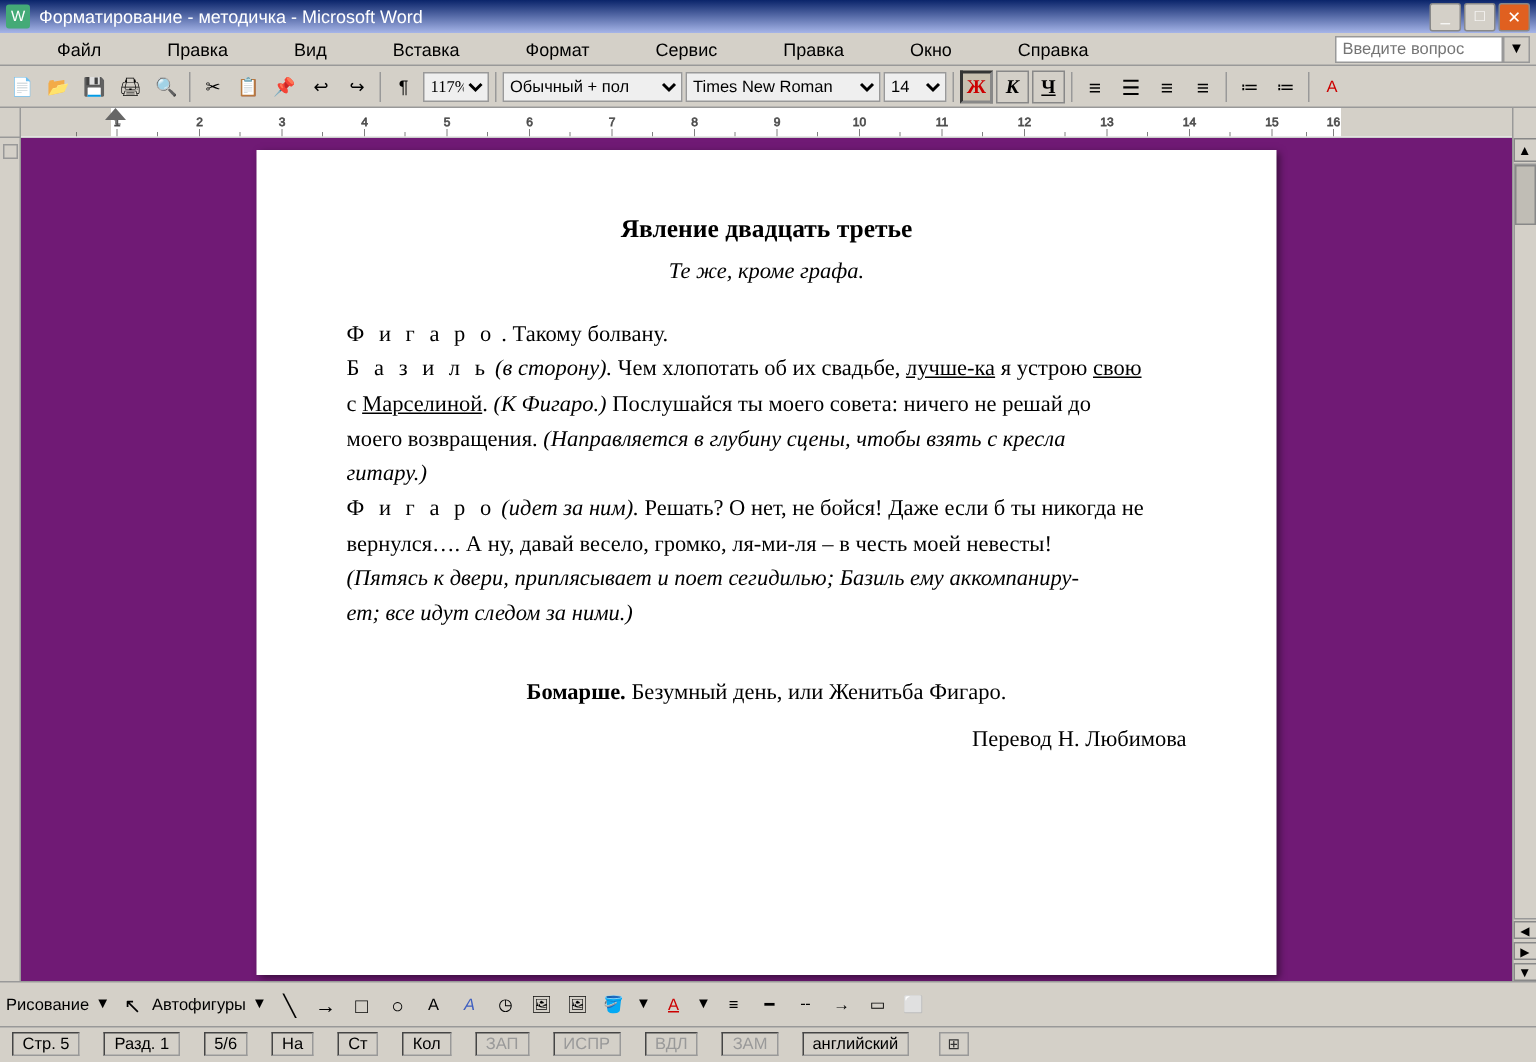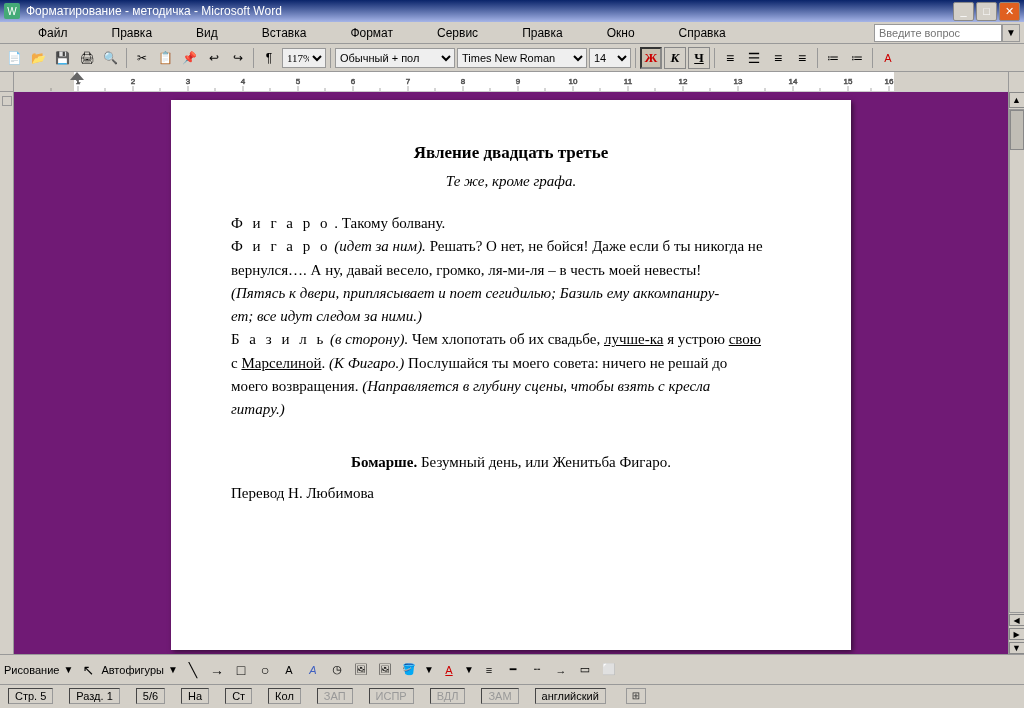--- a/index.html
+++ b/index.html
@@ -29,21 +29,21 @@
       display: flex;
       align-items: center;
       padding: 0 4px;
       gap: 2px;
       border-bottom: 1px solid #999;
       font-family: Arial, sans-serif;
       font-size: 12px;
     }
     .menu-item { padding: 2px 8px; cursor: pointer; margin-left: 26px; }
     .help-box { margin-left: auto; display: flex; align-items: center; }
-    .help-input { height: 18px; width: 128px; border: 1px solid #999; font-size: 11px; padding: 0 4px; font-family: Arial, sans-serif; color: #999; }
+    .help-input { height: 18px; width: 112px; border: 1px solid #999; font-size: 11px; padding: 0 4px; font-family: Arial, sans-serif; color: #999; }
     .help-arrow { width: 18px; height: 18px; border: 1px solid #999; background: #d4d0c8; display: flex; align-items: center; justify-content: center; font-size: 10px; cursor: pointer; }
 
     
     .toolbar1 {
       background: #d4d0c8;
       height: 28px;
       display: flex;
       align-items: center;
       padding: 2px 4px;
       gap: 2px;
@@ -153,21 +153,21 @@
 
     .attribution {
       margin-top: 30px;
       font-family: 'Times New Roman', Times, serif;
       font-size: 15px;
     }
     .attribution-bold {
       font-weight: bold;
     }
     .attribution-right {
-      text-align: left;
+      text-align: right;
       margin-top: 8px;
       font-family: 'Times New Roman', Times, serif;
       font-size: 15px;
     }
 
     
     .bottom-toolbar {
       background: #d4d0c8;
       height: 30px;
       border-top: 1px solid #999;
@@ -364,38 +364,38 @@
 
       <div class="doc-text">
 
 
         <p>
           <span class="char-name">Ф и г а р о</span>
           <span>. Такому болвану.</span>
         </p>
 
         <p>
-          <span class="char-name">Ф и г а р о</span>
-          <span class="stage-dir"> (идет за ним).</span>
-          <span> Решать? О нет, не бойся! Даже если б ты никогда не</span><br>
-          <span>вернулся…. А ну, давай весело, громко, ля-ми-ля – в честь моей невесты!</span><br>
-          <span class="stage-dir">(Пятясь к двери, приплясывает и поет сегидилью; Базиль ему аккомпаниру-</span><br>
-          <span class="stage-dir">ет; все идут следом за ними.)</span>
-        </p>
-
-        <p>
           <span class="char-name">Б а з и л ь</span>
           <span class="stage-dir"> (в сторону).</span>
           <span> Чем хлопотать об их свадьбе, <span class="underline">лучше-ка</span> я устрою <span class="underline">свою</span></span><br>
           <span>с <span class="underline">Марселиной</span>.</span>
           <span class="stage-dir"> (К Фигаро.)</span>
           <span> Послушайся ты моего совета: ничего не решай до</span><br>
           <span>моего возвращения.</span>
           <span class="stage-dir"> (Направляется в глубину сцены, чтобы взять с кресла</span><br>
           <span class="stage-dir">гитару.)</span>
+        </p>
+
+        <p>
+          <span class="char-name">Ф и г а р о</span>
+          <span class="stage-dir"> (идет за ним).</span>
+          <span> Решать? О нет, не бойся! Даже если б ты никогда не</span><br>
+          <span>вернулся…. А ну, давай весело, громко, ля-ми-ля – в честь моей невесты!</span><br>
+          <span class="stage-dir">(Пятясь к двери, приплясывает и поет сегидилью; Базиль ему аккомпаниру-</span><br>
+          <span class="stage-dir">ет; все идут следом за ними.)</span>
         </p>
       </div>
 
       <div class="attribution">
         &nbsp;&nbsp;&nbsp;&nbsp;&nbsp;&nbsp;&nbsp;&nbsp;&nbsp;&nbsp;&nbsp;&nbsp;&nbsp;&nbsp;&nbsp;&nbsp;&nbsp;&nbsp;&nbsp;&nbsp;&nbsp;&nbsp;&nbsp;&nbsp;&nbsp;&nbsp;&nbsp;&nbsp;&nbsp;&nbsp;&nbsp;
         <span class="attribution-bold">Бомарше.</span>
         <span> Безумный день, или Женитьба Фигаро.</span>
       </div>
       <div class="attribution-right">Перевод Н. Любимова</div>
     </div>

